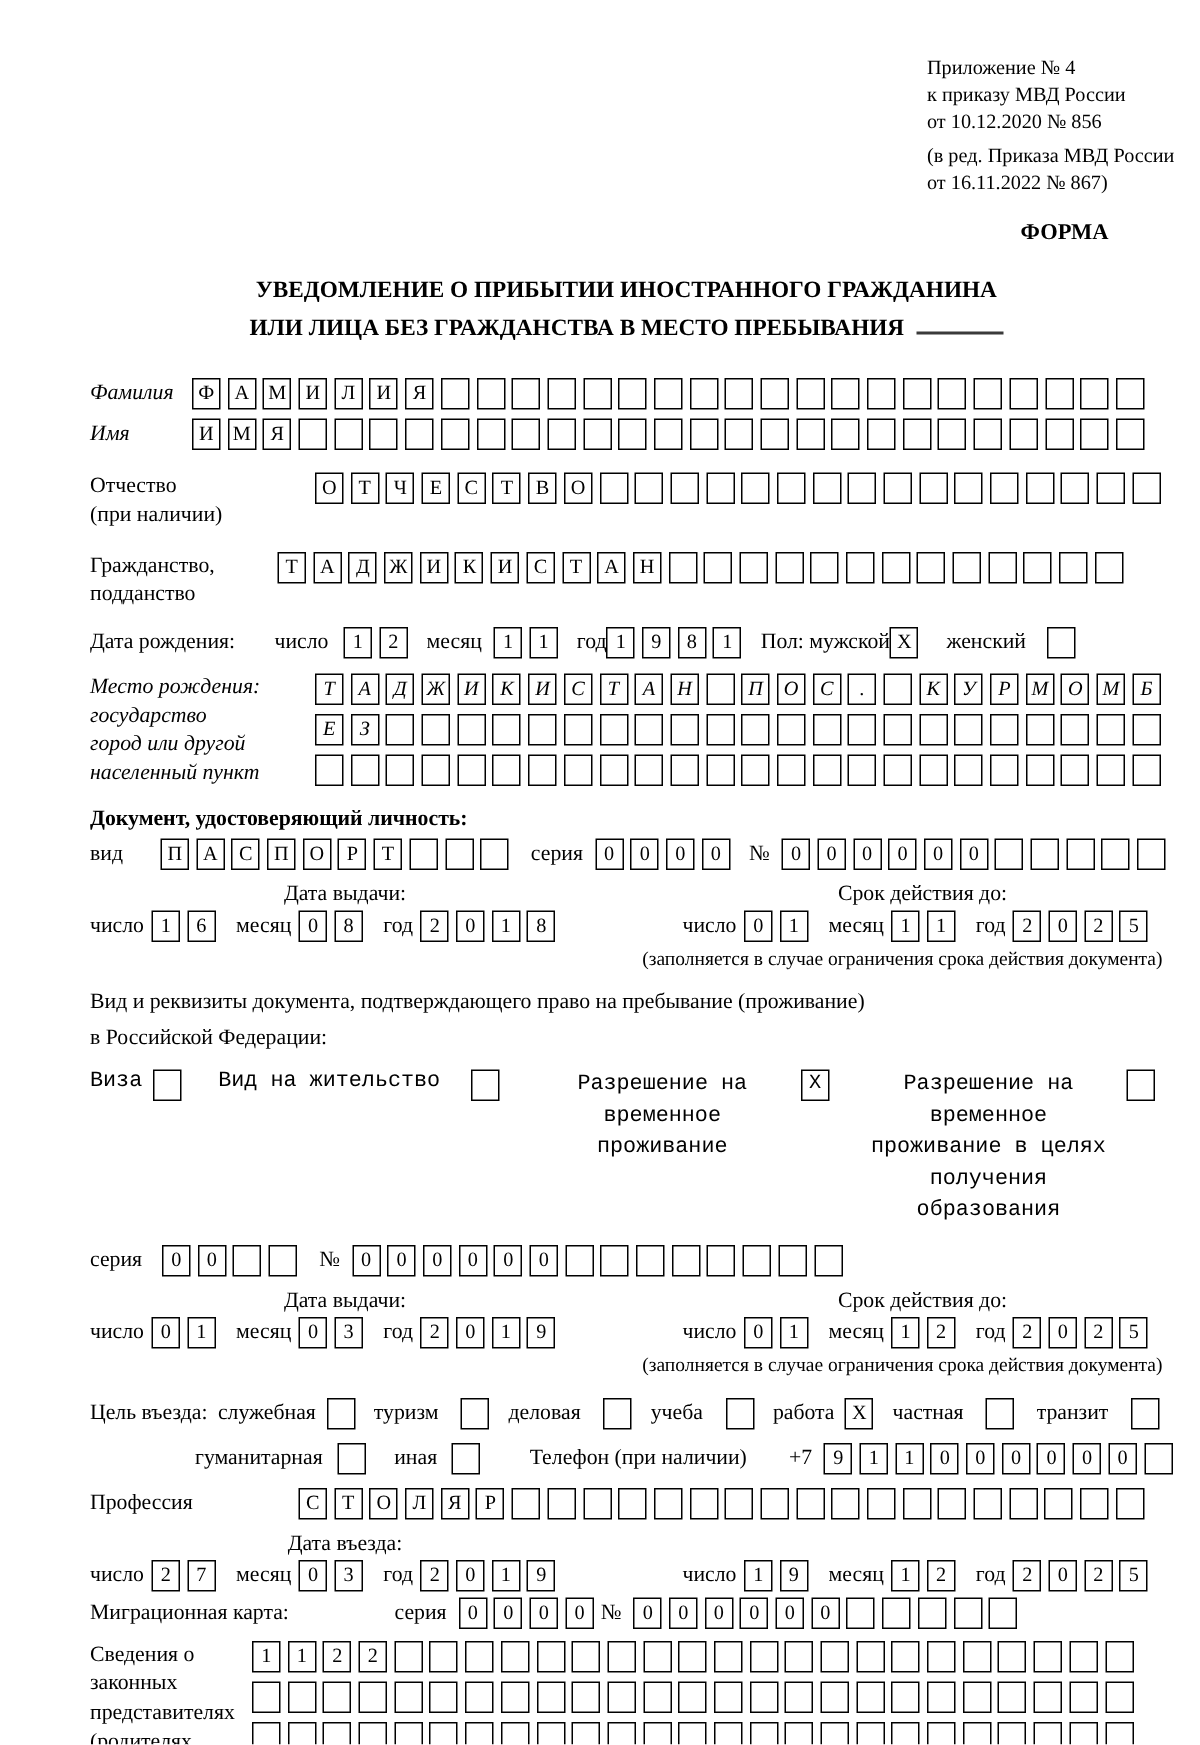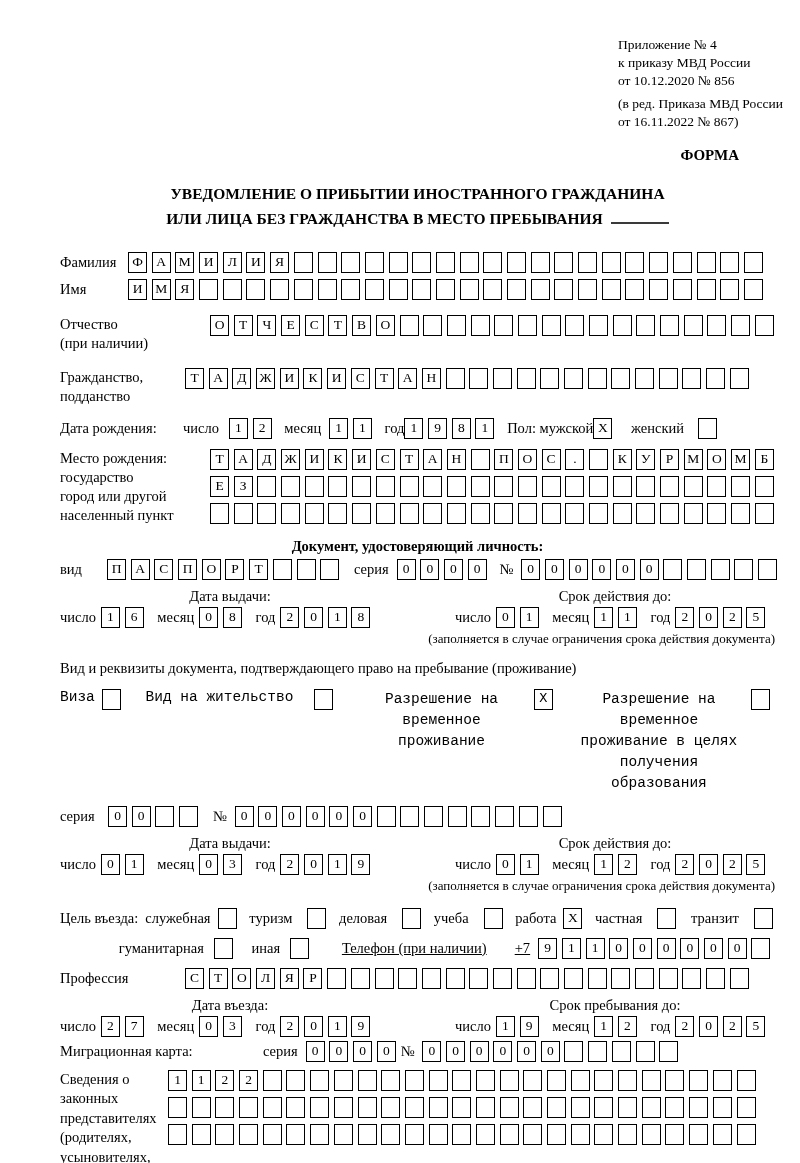--- a/index.html
+++ b/index.html
@@ -13,48 +13,48 @@
   .hdr { width:210px; margin-left:558px; font-size:13.5px; line-height:1.34; }
   .hdr .gap { margin-top:5px; }
   .forma { text-align:right; padding-right:36px; font-weight:bold; font-size:15px; margin-top:16px; }
   .title { text-align:center; font-weight:bold; font-size:15.5px; line-height:1.6; margin-top:18px; }
   .underline { display:inline-block; width:58px; border-bottom:2px solid #3a3a3a; height:10px; margin-left:8px; }
   .sec { font-weight:bold; font-size:14.4px; margin-top:24px; text-align:center; letter-spacing:.1px; }
 
   .row { display:flex; align-items:center; margin-top:6px; }
   .row.top { align-items:flex-start;margin-top:15px; }
   .lbl { font-size:14.5px; flex:none; }
-  .w47{width:47px;} .w48{width:48px;} .w68{width:68px;} .w105{width:105px;}
+  .w47{width:47px;} .w48{width:48px;} .w68{width:68px;font-style:italic;} .w105{width:105px;}
   .w125{width:125px;} .w150{width:150px;} .w158{width:158px;}
   .two-line div, .ml-lines div { line-height:19px; }
   .cells { display:flex; flex:none; }
   .cell {
     flex:none; width:19px; height:21px; border:1.6px solid #000; margin-right:4.7px;
     text-align:center; font-size:13.5px; line-height:18px;
   }
   .stack .cells { margin-bottom:6px; }
-  .center-bold { text-align:center; font-weight:bold; font-size:14.5px; margin-top:8px; }
+  .center-bold { font-weight:bold; font-size:14.5px; margin-top:8px; }
 
   .dates-headers { display:flex; margin-top:8px; }
   .dh { display:inline-block; font-size:14.5px; text-align:center; }
   .w340 { width:340px; } .w320 { width:320px; } .ml55 { margin-left:55px; }
   .dgroup { display:flex; align-items:center; flex:none; }
   .dgroup .lbl { margin-right:5px; }
   .dgroup .mlg { margin-left:9px; }
   .note-right { text-align:right; font-size:13px; margin-top:3px; padding-right:0; }
 
   .plain { font-size:14.5px; margin-top:10px; line-height:1.65; }
   .visa-row { display:flex; align-items:flex-start; margin-top:8px;font-family:Liberation Mono, monospace; }
   .visa-row .lbl { margin-right:7px; }
   .cb-label { font-size:14.5px; text-align:center; line-height:1.45; margin-right:9px; }
   .ml8{margin-left:8px;} .ml10{margin-left:10px;} .ml14{margin-left:14px;}
-  .ml18{margin-left:18px;} .ml20{margin-left:20px;} .ml28{margin-left:28px;text-decoration:underline;} .ml45{margin-left:45px;}
+  .ml18{margin-left:18px;} .ml20{margin-left:20px;} .ml28{margin-left:28px;} .ml45{margin-left:45px;}
   .purpose-row { display:flex; align-items:center; margin-top:14px; }
   .purpose-row .lbl { margin-right:7px; }
-  .indent70 { margin-left:70px;justify-content:flex-end; }
+  .indent70 { margin-left:70px; }
   .rep-block { display:flex; align-items:flex-start; margin-top:8px; }
   .rep-labels { width:108px; font-size:14.5px; line-height:19.5px; flex:none; }
   .rep-right { flex:1; }
 </style>
 </head>
 <body>
 
 <div class="page">
 
   <div class="hdr">
@@ -227,21 +227,21 @@
     <span class="lbl ml8">Пол: мужской</span>
     <span class="cells">
         <span class="cell">X</span>
       </span>
     <span class="lbl ml14">женский</span>
     <span class="cells ml14">
         <span class="cell"></span>
       </span>
   </div>
 
-  <div class="row top" style="margin-top:10px;">
+  <div class="row top" style="margin-top:10px;font-style:italic;">
     <div class="lbl w150 ml-lines">
       <div>Место рождения:</div>
       <div>государство</div>
       <div>город или другой</div>
       <div>населенный пункт</div>
     </div>
     <div class="stack">
       <span class="cells">
           <span class="cell">Т</span>
           <span class="cell">А</span>
@@ -403,20 +403,21 @@
           <span class="cell">0</span>
           <span class="cell">2</span>
           <span class="cell">5</span>
         </span>
     </div>
   </div>
   <div class="note-right">(заполняется в случае ограничения срока действия документа)</div>
 
   <div class="plain">
     <div>Вид и реквизиты документа, подтверждающего право на пребывание (проживание)</div>
+    <div>в Российской Федерации:</div>
   </div>
 
   <div class="visa-row">
     <span class="lbl">Виза</span>
     <span class="cells">
         <span class="cell"></span>
       </span>
     <span class="lbl ml20">Вид на жительство</span>
     <span class="cells ml14">
         <span class="cell"></span>
@@ -561,21 +562,21 @@
         <span class="cell">0</span>
         <span class="cell">0</span>
         <span class="cell">0</span>
         <span class="cell">0</span>
         <span class="cell">0</span>
         <span class="cell">0</span>
         <span class="cell"></span>
       </span>
   </div>
 
-  <div class="row" style="margin-top:9px;">
+  <div class="row" style="margin-top:9px;gap:14px;">
     <span class="lbl w125">Профессия</span>
     <span class="cells">
         <span class="cell">С</span>
         <span class="cell">Т</span>
         <span class="cell">О</span>
         <span class="cell">Л</span>
         <span class="cell">Я</span>
         <span class="cell">Р</span>
         <span class="cell"></span>
         <span class="cell"></span>
@@ -593,21 +594,20 @@
         <span class="cell"></span>
         <span class="cell"></span>
         <span class="cell"></span>
         <span class="cell"></span>
         <span class="cell"></span>
       </span>
   </div>
 
   <div class="dates-headers">
     <span class="dh w340">Дата въезда:</span>
-    <span class="dh w320 ml55">Срок пребывания до:</span>
   </div>
   <div class="row" style="margin-top:2px;">
     <div class="dgroup w340">
       <span class="lbl">число</span>
       <span class="cells">
           <span class="cell">2</span>
           <span class="cell">7</span>
         </span>
       <span class="lbl mlg">месяц</span>
       <span class="cells">

